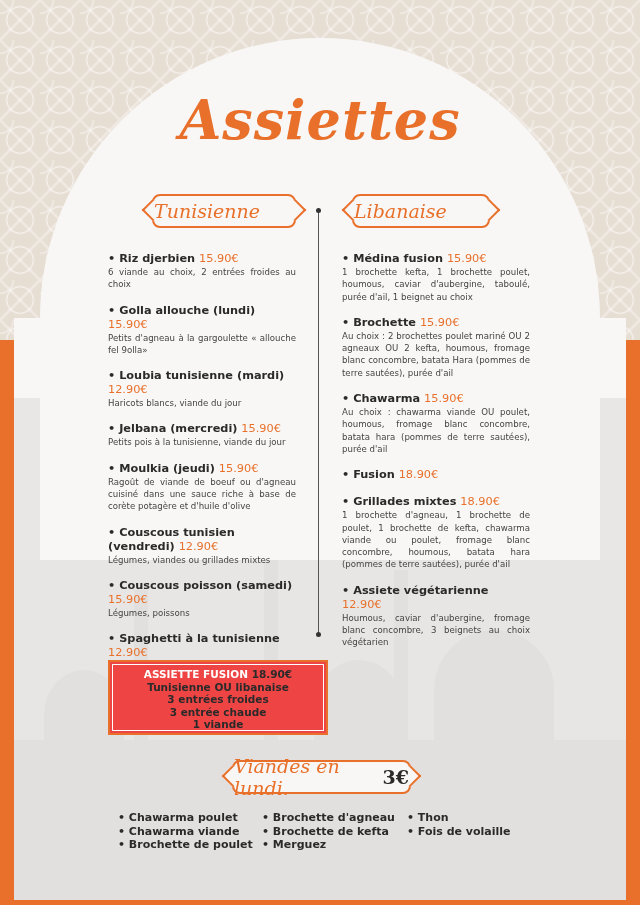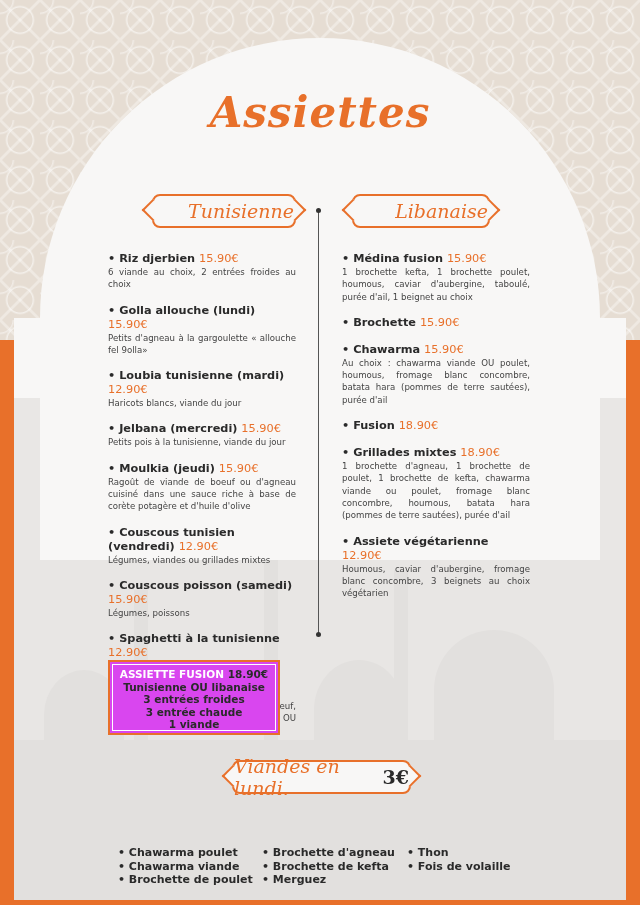--- a/index.html
+++ b/index.html
@@ -10,40 +10,40 @@
       radial-gradient(circle at 0 0, transparent 12px, rgba(255,255,255,0.45) 13px, transparent 15px),
       linear-gradient(45deg, transparent 47%, rgba(255,255,255,0.35) 48%, rgba(255,255,255,0.35) 52%, transparent 53%),
       linear-gradient(-45deg, transparent 47%, rgba(255,255,255,0.35) 48%, rgba(255,255,255,0.35) 52%, transparent 53%);
     background-size:40px 40px,40px 40px,40px 40px,40px 40px;}
   .panel{position:absolute;left:14px;top:338px;width:612px;height:555px;background:#e9e7e5;}
   .arch{position:absolute;left:40px;top:38px;width:560px;height:620px;background:#f8f7f6;border-radius:280px 280px 0 0;}
   .panel-top{position:absolute;left:14px;top:318px;width:612px;height:80px;background:#f8f7f6;}
   .skyline{position:absolute;left:14px;top:560px;width:612px;height:333px;background:#e8e6e4;}
   .dome{position:absolute;background:#e2e0de;border-radius:50% 50% 0 0;}
   .tower{position:absolute;background:#e2e0de;}
-  .title{position:absolute;left:0;width:640px;top:88px;text-align:center;font-family:"DejaVu Serif",serif;font-style:italic;font-weight:bold;font-size:42px;color:#e8702a;letter-spacing:1px;}
-  .banner{position:absolute;height:30px;border:2px solid #e8702a;border-radius:8px;display:flex;align-items:center;justify-content:flex-end;
+  .title{position:absolute;left:0;width:640px;top:88px;text-align:center;font-family:"DejaVu Serif",serif;font-style:italic;font-weight:bold;font-size:54px;color:#e8702a;letter-spacing:1px;}
+  .banner{position:absolute;height:30px;border:2px solid #e8702a;border-radius:8px;display:flex;align-items:center;justify-content:flex-start;
     font-family:"DejaVu Serif",serif;font-style:italic;font-size:19px;color:#e8702a;background:#f8f7f6;}
   .banner:before,.banner:after{content:"";position:absolute;top:6px;width:14px;height:14px;border:2px solid #e8702a;background:#f8f7f6;transform:rotate(45deg);}
   .banner:before{left:-9px;border-right:none;border-top:none;}
   .banner:after{right:-9px;border-left:none;border-bottom:none;}
   .banner span{position:relative;z-index:2;}
   .divider{position:absolute;left:318px;top:210px;width:1px;height:424px;background:#555;}
   .dot{position:absolute;width:5px;height:5px;border-radius:50%;background:#333;left:316px;}
   .col{position:absolute;width:188px;}
   .item{margin-bottom:13px;}
   .name{font-weight:bold;font-size:11.3px;color:#2a2a2a;line-height:14px;}
   .price{color:#e8702a;font-weight:normal;}
   .desc{font-size:8.6px;color:#444;line-height:12.3px;text-align:justify;}
-  .fusion{position:absolute;left:108px;top:660px;width:172px;height:75px;background:#d946ef;border:2px solid #e8702a;outline:1.5px solid #fff;outline-offset:-5px;
+  .fusion{position:absolute;left:108px;top:660px;width:220px;height:75px;background:#ef4444;border:2px solid #e8702a;outline:1.5px solid #fff;outline-offset:-5px;
     text-align:center;font-weight:bold;font-size:10.5px;color:#2a2a2a;line-height:12.5px;box-sizing:border-box;padding-top:6px;}
   .fusion .lbl{color:#fff;}
   .supp-title{position:absolute;left:232px;top:760px;width:175px;}
   .supp-title .black{color:#2a2a2a;font-style:normal;font-weight:bold;margin-left:4px;}
-  .supp-col{position:absolute;top:811px;font-weight:bold;font-size:11px;color:#2a2a2a;line-height:13.5px;margin-top:35px;}
+  .supp-col{position:absolute;top:811px;font-weight:bold;font-size:11px;color:#2a2a2a;line-height:13.5px;}
 </style>
 </head>
 <body>
 
 <div class="pattern"></div>
 <div class="panel"></div>
 <div class="arch"></div>
 <div class="panel-top"></div>
 <div class="skyline">
   <div class="dome" style="left:30px;top:110px;width:80px;height:90px;"></div>
@@ -107,20 +107,21 @@
     </div>
 </div>
 
 <div class="col" style="left:342px;top:252px;">
   <div class="item">
       <div class="name"><span>• Médina fusion</span> <span class="price">15.90€</span></div>
       <div class="desc">1 brochette kefta, 1 brochette poulet, houmous, caviar d'aubergine, taboulé, purée d'ail, 1 beignet au choix</div>
     </div>
   <div class="item">
       <div class="name"><span>• Brochette</span> <span class="price">15.90€</span></div>
+      <div class="desc">Au choix : 2 brochettes poulet mariné OU 2 agneaux OU 2 kefta, houmous, fromage blanc concombre, batata Hara (pommes de terre sautées), purée d'ail</div>
     </div>
   <div class="item">
       <div class="name"><span>• Chawarma</span> <span class="price">15.90€</span></div>
       <div class="desc">Au choix : chawarma viande OU poulet, houmous, fromage blanc concombre, batata hara (pommes de terre sautées), purée d'ail</div>
     </div>
   <div class="item">
       <div class="name"><span>• Fusion</span> <span class="price">18.90€</span></div>
     </div>
   <div class="item">
       <div class="name"><span>• Grillades mixtes</span> <span class="price">18.90€</span></div>

